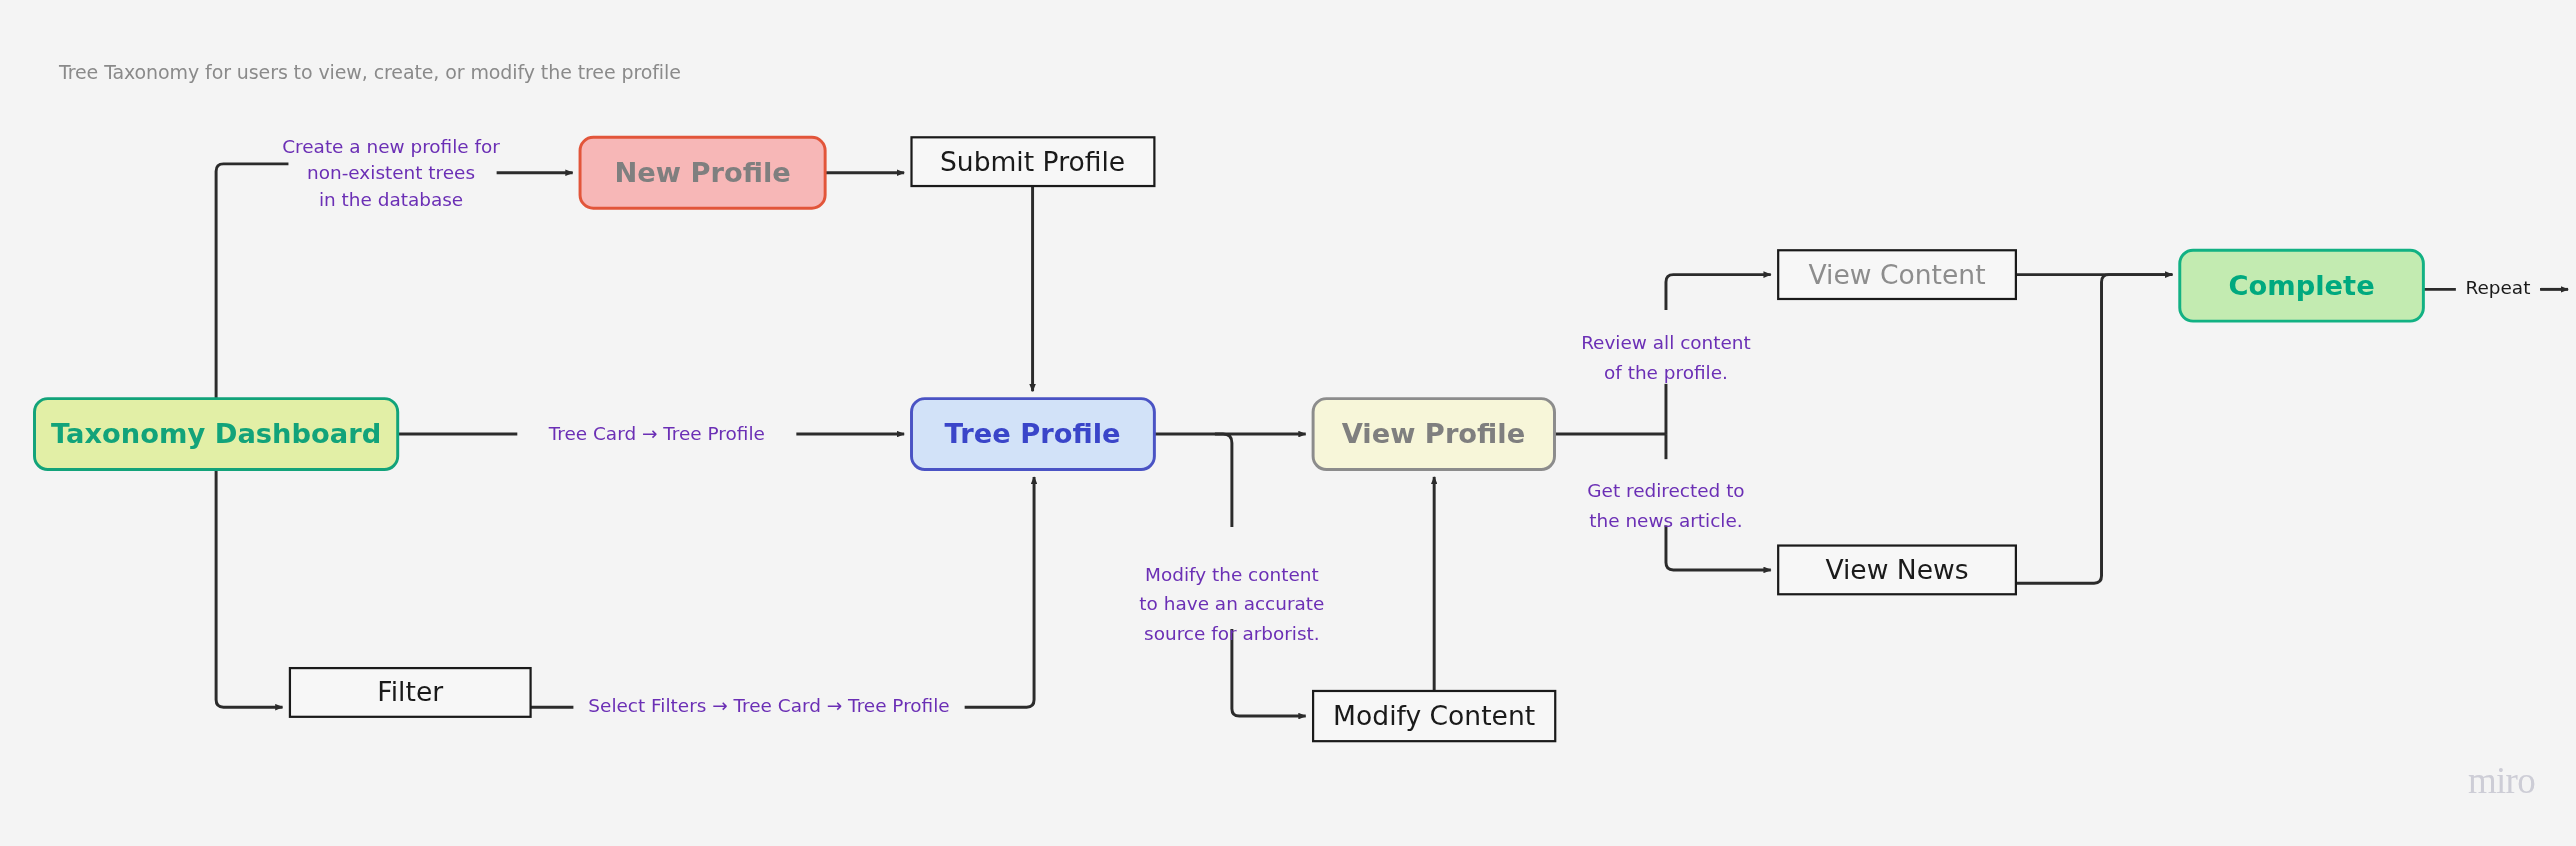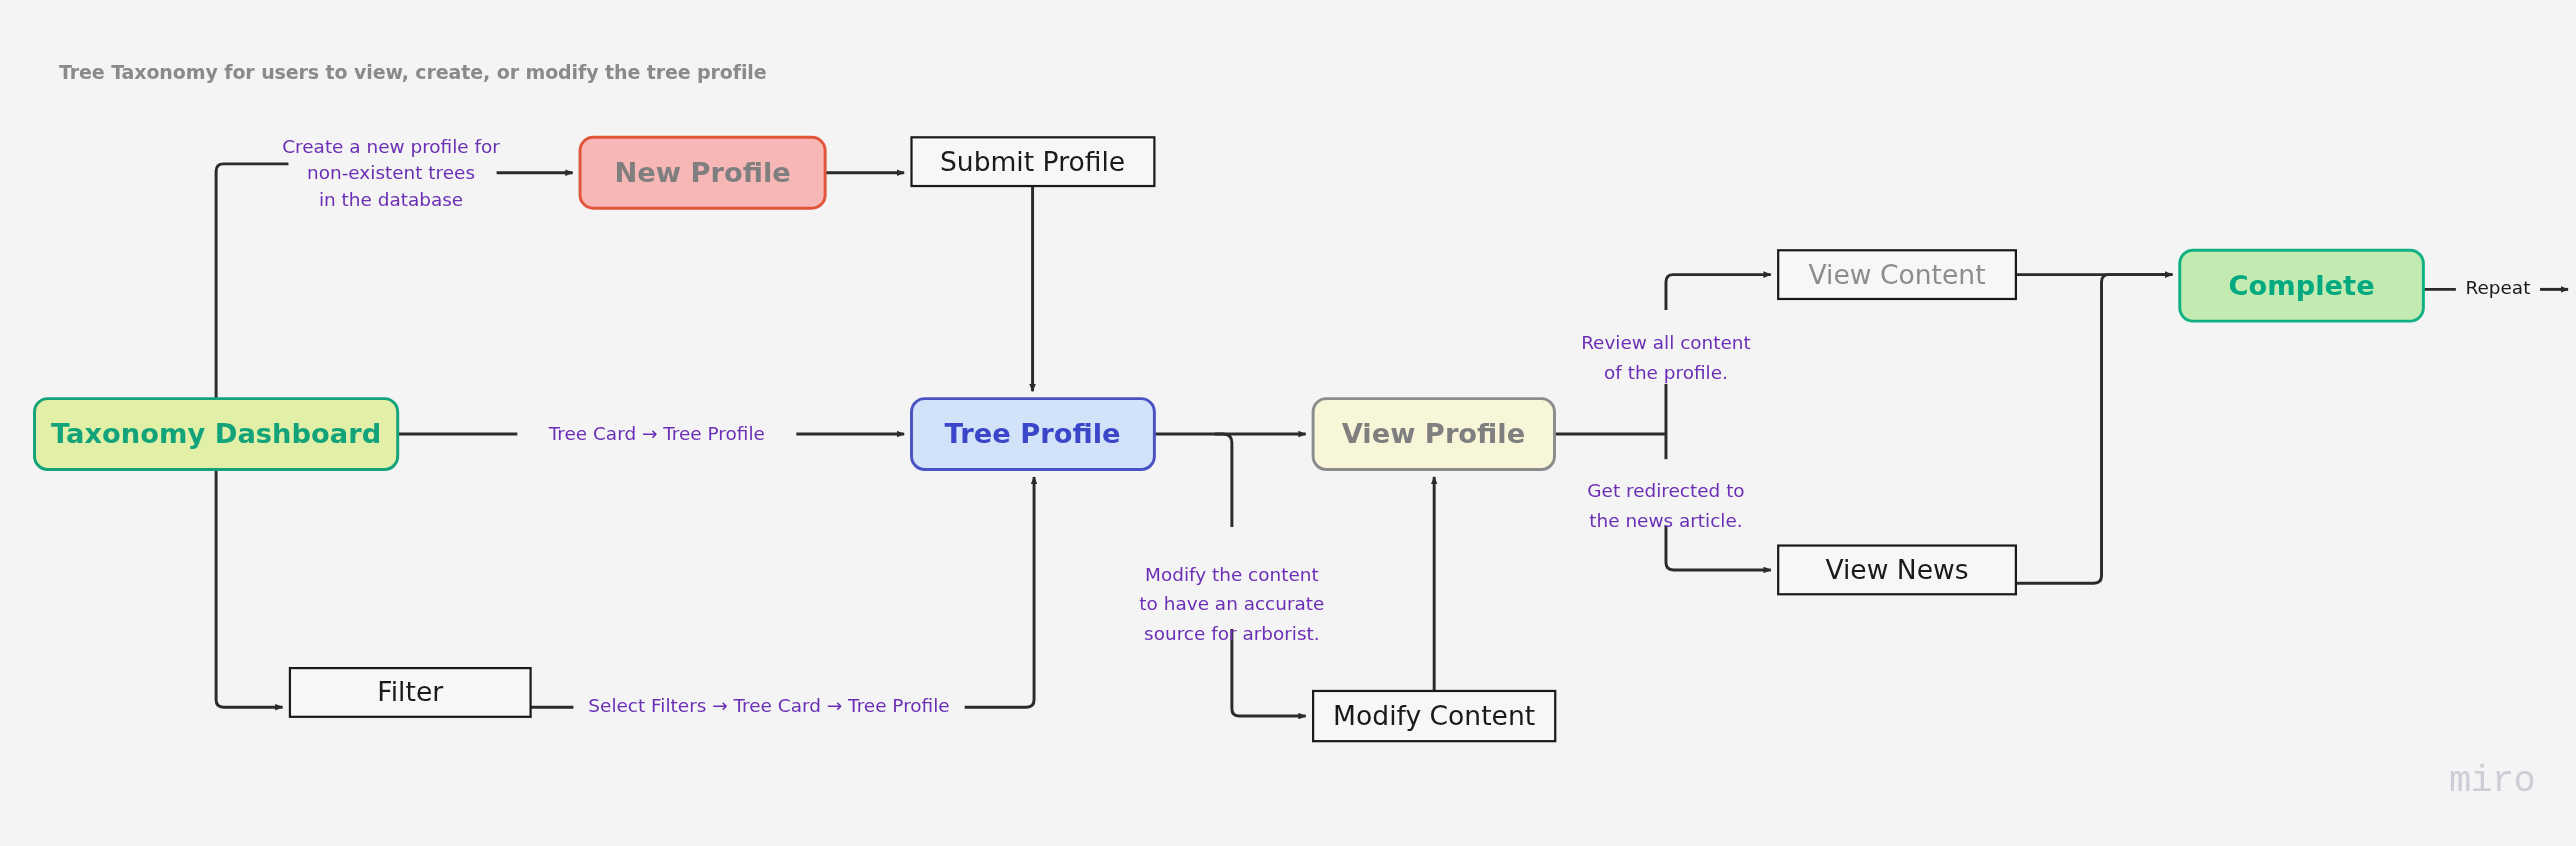--- a/index.html
+++ b/index.html
@@ -18,34 +18,34 @@
     position: absolute;
     inset: 0;
     width: 2576px;
     height: 846px;
   }
   .board-title {
     position: absolute;
     left: 59px;
     top: 61px;
     font-size: 19px;
-    font-weight: bold;
+    font-weight: normal;
     color: #8a8a8a;
     letter-spacing: -0.1px;
     white-space: nowrap;
   }
   .watermark {
     position: absolute;
     right: 41px;
     bottom: 44px;
     font-size: 37px;
     color: #cdcdd6;
     font-weight: 400;
     letter-spacing: -0.7px;
-    font-family: Liberation Mono, monospace;
+    font-family: Liberation Serif, serif;
   }
   svg text { font-family: "DejaVu Sans", "Liberation Sans", sans-serif; }
   .node-label { dominant-baseline: middle; text-anchor: middle; }
   .edge-label { dominant-baseline: middle; text-anchor: middle; fill: #6b2fb5; font-size: 25px; }
   .edge-label-dark { dominant-baseline: middle; text-anchor: middle; fill: #1a1a1a; font-size: 25px; }
 </style>
 </head>
 <body>
 
 <div class="board-title">Tree Taxonomy for users to view, create, or modify the tree profile</div>

